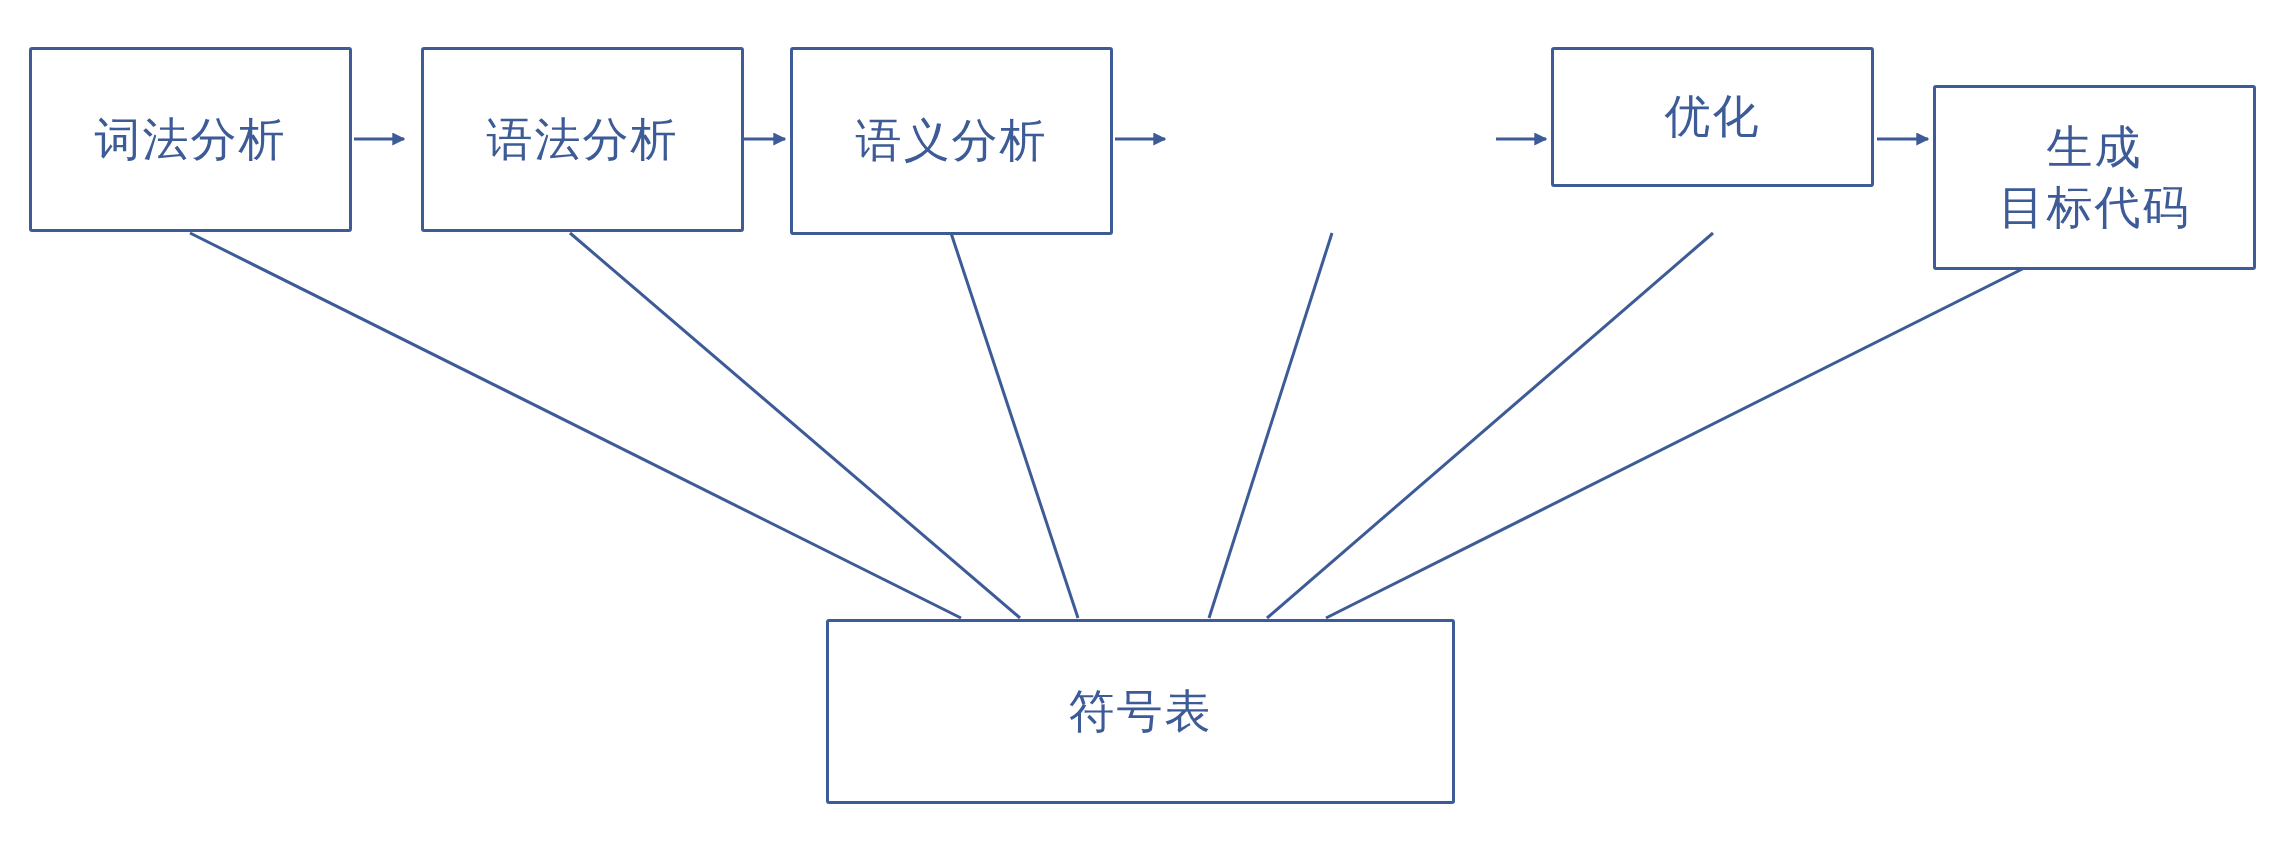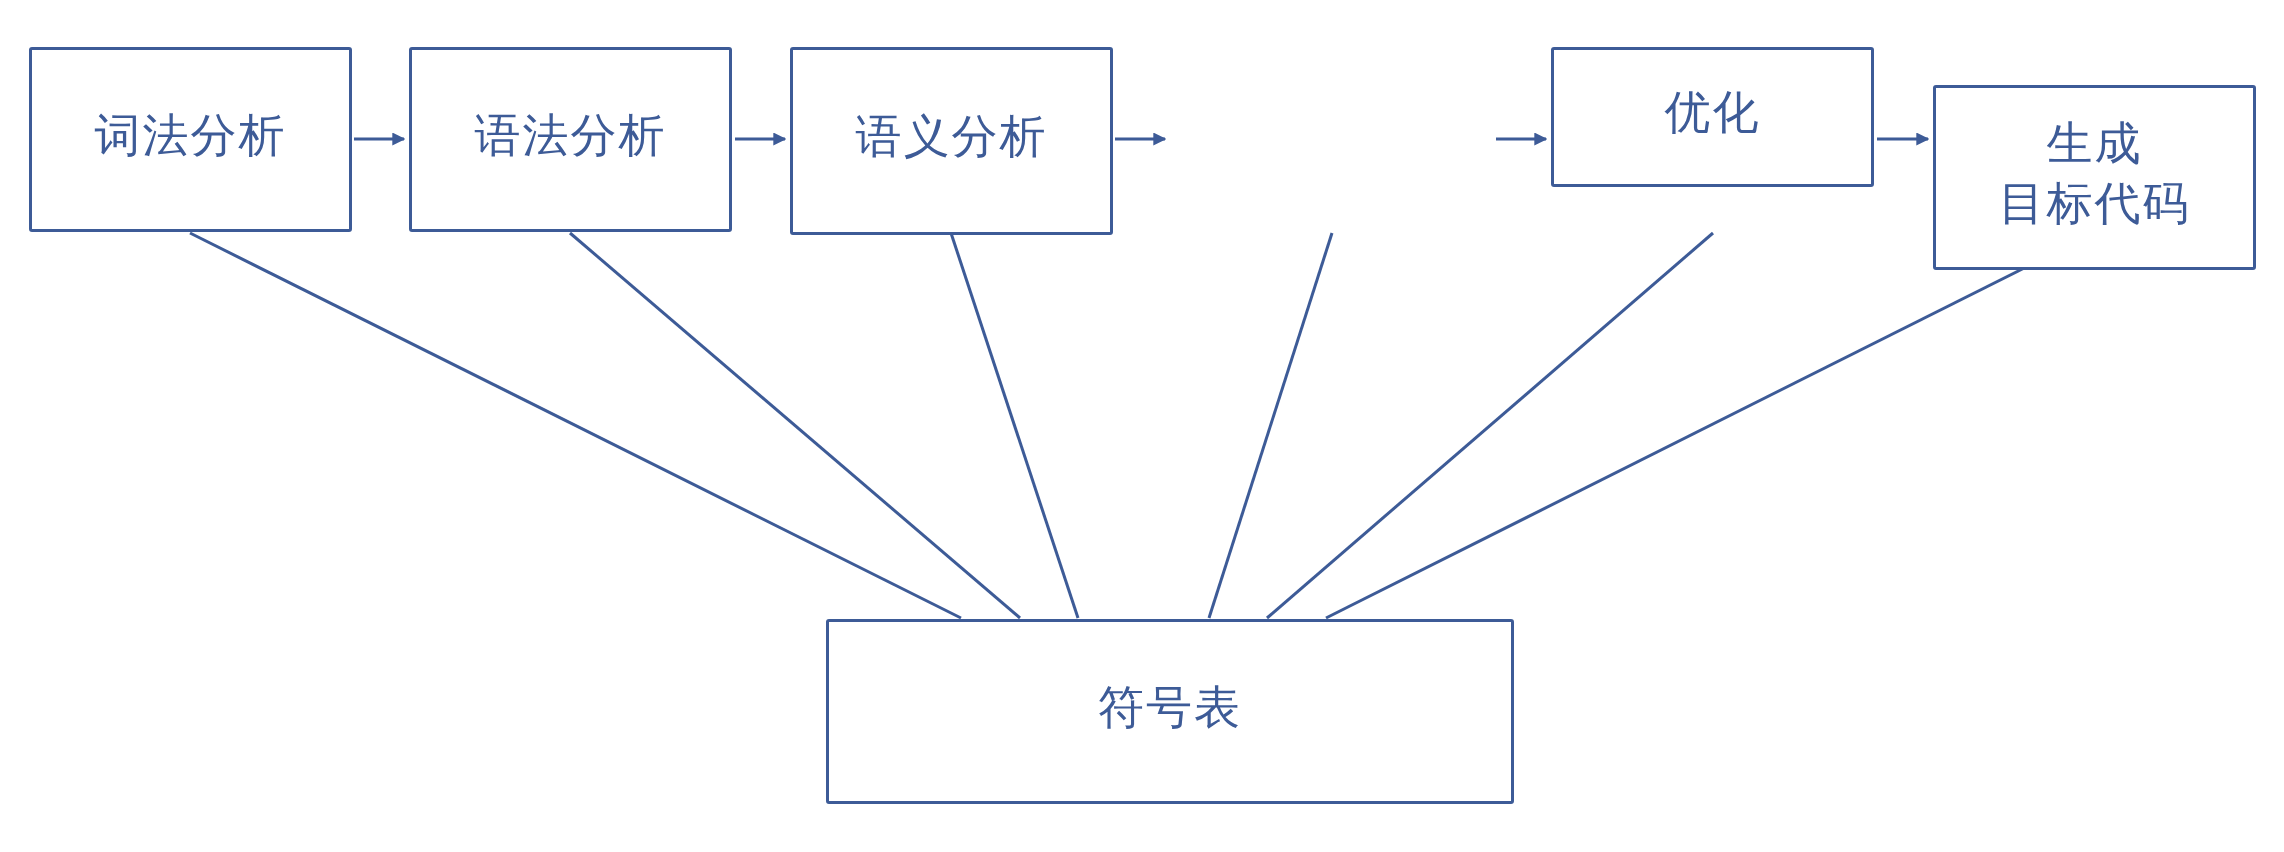--- a/index.html
+++ b/index.html
@@ -2,21 +2,21 @@
 <html style="--accent: #3D5B97; --bg: #FFFFFF;"><head>
 <meta charset="utf-8">
 <style>
   :root { --accent: #3D5B97; --bg: #FFFFFF; }
   html, body { margin: 0; padding: 0; background: var(--bg); }
   .canvas {
     position: relative;
     width: 2284px;
     height: 852px;
     background: var(--bg);
-    font-family: Liberation Mono, monospace;
+    font-family: Liberation Serif, serif;
     overflow: hidden;
   }
   .edges-layer {
     position: absolute;
     left: 0; top: 0;
     width: 2284px; height: 852px;
     color: var(--accent);
   }
   .node {
     position: absolute;
@@ -28,26 +28,26 @@
     display: flex;
     align-items: center;
     justify-content: center;
     text-align: center;
     font-size: 46px;
     line-height: 1.3;
     white-space: pre-line;
     letter-spacing: 2px;
   }
   .node-1 { left: 29px;   top: 47px;  width: 323px; height: 185px; }
-  .node-2 { left: 409px;  top: 47px;  width: 323px; height: 185px; }
+  .node-2 { left: 421px;  top: 47px;  width: 323px; height: 185px; }
   .node-3 { left: 790px;  top: 47px;  width: 323px; height: 188px; }
   .node-4 { left: 1170px; top: 47px;  width: 323px; height: 185px; }
   .node-5 { left: 1551px; top: 47px;  width: 323px; height: 140px; }
   .node-6 { left: 1933px; top: 47px;  width: 323px; height: 185px; margin-top: 38px; }
-  .node-symbol { left: 826px; top: 619px; width: 688px; height: 185px; }
+  .node-symbol { left: 826px; top: 619px; width: 629px; height: 185px; }
 </style>
 </head>
 <body>
 
 <div class="canvas">
 
   <svg class="edges-layer" viewBox="0 0 2284 852" xmlns="http://www.w3.org/2000/svg">
     <defs>
       <marker id="arrowhead" viewBox="0 0 10 10" refX="9" refY="5" markerWidth="13" markerHeight="13" orient="auto" markerUnits="userSpaceOnUse">
         <path d="M0,0 L10,5 L0,10 z" fill="currentColor"></path>

